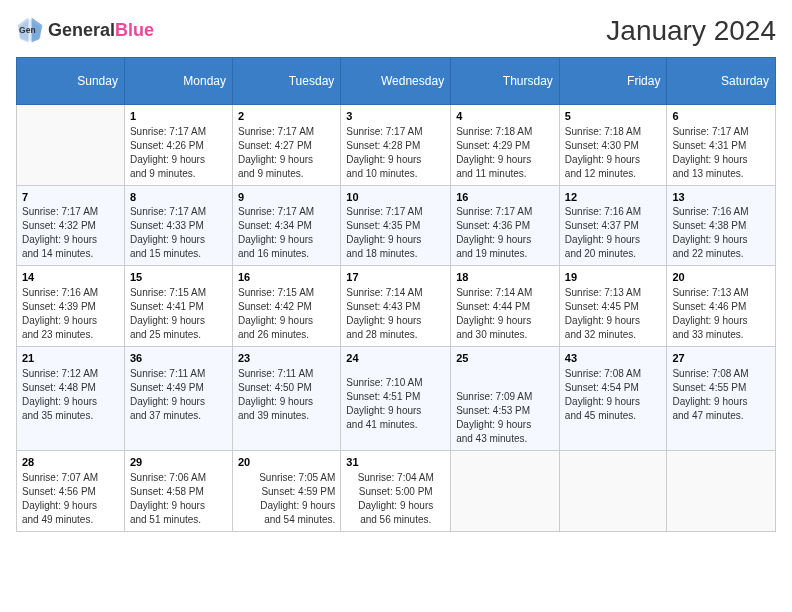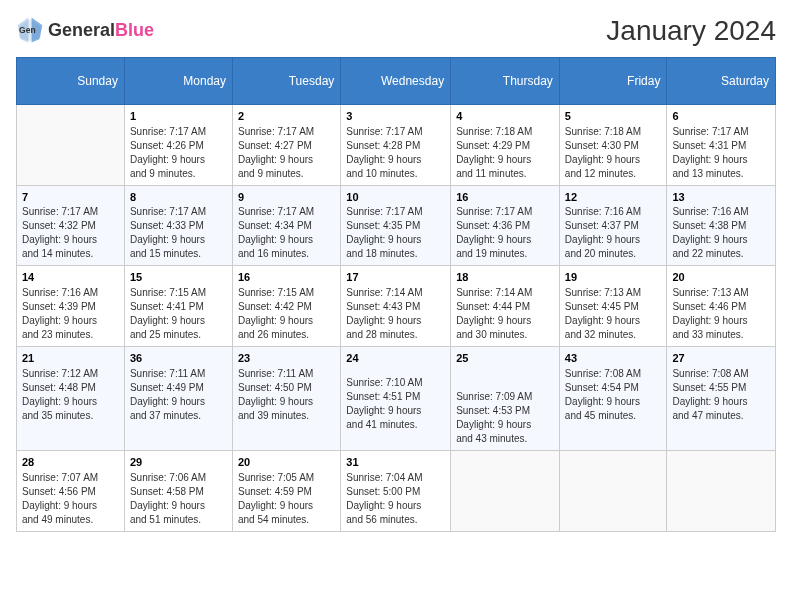--- a/index.html
+++ b/index.html
@@ -326,28 +326,28 @@
           </td>
           <td>
             <span class="date-num">29</span>
             <div class="cell-info" style="white-space: pre-line;">Sunrise: 7:06 AM
 Sunset: 4:58 PM
 Daylight: 9 hours
 and 51 minutes.</div>
           </td>
           <td>
             <span class="date-num">20</span>
-            <div class="cell-info" style="white-space: pre-line;">Sunrise: 7:05 AM
+            <div class="cell-info" style="white-space: pre-line; text-align: right;">Sunrise: 7:05 AM
 Sunset: 4:59 PM
 Daylight: 9 hours
 and 54 minutes.</div>
           </td>
           <td>
             <span class="date-num">31</span>
-            <div class="cell-info" style="white-space: pre-line;">Sunrise: 7:04 AM
+            <div class="cell-info" style="white-space: pre-line; text-align: center;">Sunrise: 7:04 AM
 Sunset: 5:00 PM
 Daylight: 9 hours
 and 56 minutes.</div>
           </td>
           <td class="empty"></td>
           <td class="empty"></td>
           <td class="empty"></td>
         </tr>
       </tbody>
   </table>

